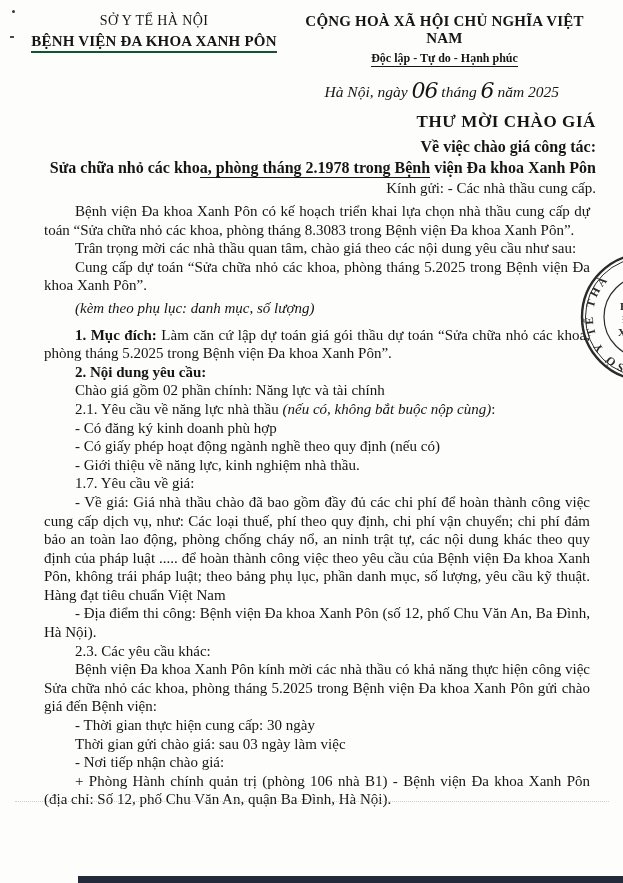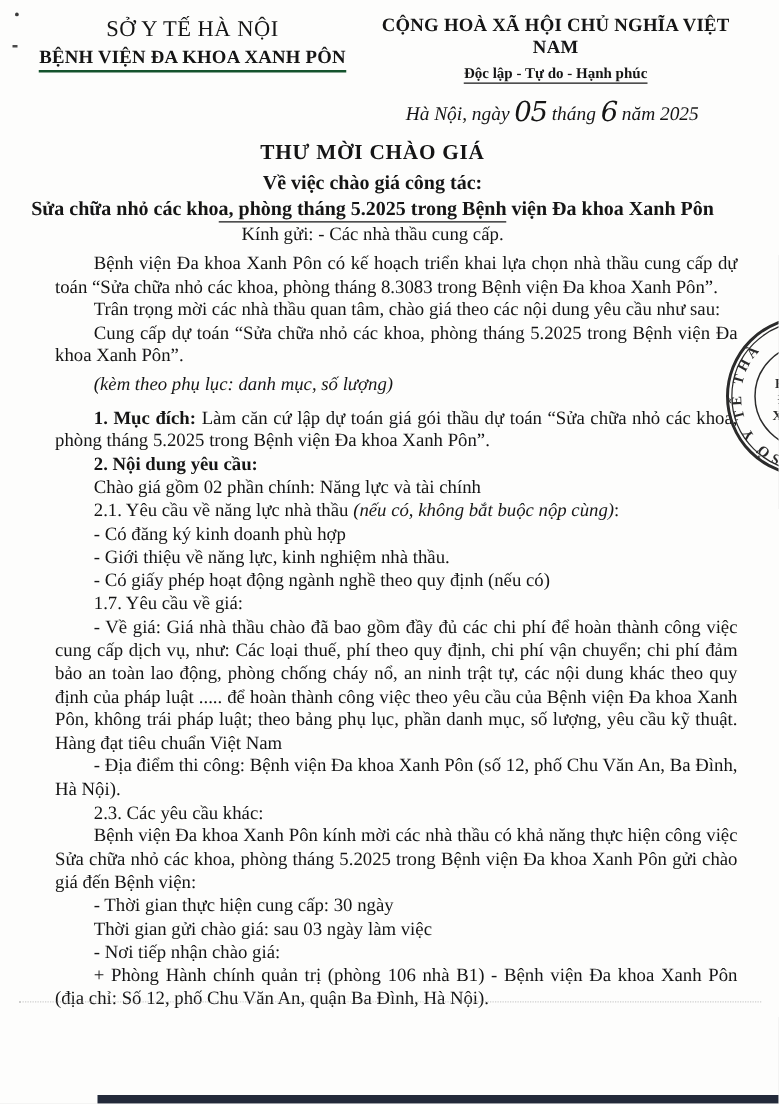--- a/index.html
+++ b/index.html
@@ -9,31 +9,31 @@
     margin:0 auto;
     background:#fdfdfc;
     font-family:"Liberation Serif","DejaVu Serif",serif;
     color:#151515;
     overflow:hidden;
     box-sizing:border-box;
   }
   
   .header{display:flex;padding-top:13px;}
   .h-left{width:296px;text-align:center;box-sizing:border-box;padding-left:12px;}
-  .h-left-l1{font-size:18px;letter-spacing:.4px;}
+  .h-left-l1{font-size:14px;letter-spacing:.4px;}
   .h-left-l2{font-size:15px;font-weight:bold;margin-top:4px;letter-spacing:.2px;}
   .h-left-l2 span{border-bottom:2px solid #14532d;padding-bottom:2px;}
   .h-right{flex:1;text-align:center;box-sizing:border-box;padding-right:30px;}
   .h-right-l1{font-size:15px;font-weight:bold;letter-spacing:.2px;}
   .h-right-l2{font-size:12px;font-weight:bold;margin-top:4px;}
   .h-right-l2 span{border-bottom:1.8px solid #161616;padding-bottom:1px;}
   .dateline{font-style:italic;font-size:15.5px;margin-top:17px;text-align:right;padding-right:34px;white-space:nowrap;}
   .hw{font-size:22px;line-height:0;font-family:"DejaVu Serif",serif;font-style:italic;letter-spacing:-1px;position:relative;top:1px;}
   
-  .title-block{text-align:center;margin-top:11px;padding-right:27px;}
+  .title-block{text-align:right;margin-top:11px;padding-right:27px;}
   .doc-title{font-size:17px;font-weight:bold;letter-spacing:.6px;}
   .doc-subtitle{font-size:16px;font-weight:bold;margin-top:6px;}
   .doc-subject{font-size:16px;font-weight:bold;margin-top:3px;}
   .doc-subject .u{border-bottom:1.8px solid #161616;padding-bottom:1px;}
   .kinh-gui{font-size:15px;margin-top:3px;}
   
   .body-text{margin:5px 33px 0 44px;font-size:15px;line-height:18.6px;text-align:justify;}
   .body-text p{margin:0;text-indent:31px;}
   .italic{font-style:italic;}
   .bold{font-weight:bold;}
@@ -62,47 +62,47 @@
         <span>BỆNH VIỆN ĐA KHOA XANH PÔN</span>
       </div>
     </div>
     <div class="h-right">
       <div class="h-right-l1">CỘNG HOÀ XÃ HỘI CHỦ NGHĨA VIỆT NAM</div>
       <div class="h-right-l2">
         <span>Độc lập - Tự do - Hạnh phúc</span>
       </div>
       <div class="dateline">
         <span>Hà Nội, ngày</span>
-        <span class="hw">05</span>
+        <span class="hw">06</span>
         <span>tháng</span>
         <span class="hw">6</span>
         <span>năm 2025</span>
       </div>
     </div>
   </div>
 
   <div class="title-block">
     <div class="doc-title">THƯ MỜI CHÀO GIÁ</div>
     <div class="doc-subtitle">Về việc chào giá công tác:</div>
-    <div class="doc-subject"><span>Sửa chữa nhỏ các kho</span><span class="u">a, phòng tháng 5.2025 trong Bệnh</span><span> viện Đa khoa Xanh Pôn</span></div>
+    <div class="doc-subject"><span>Sửa chữa nhỏ các kho</span><span class="u">a, phòng tháng 2.1978 trong Bệnh</span><span> viện Đa khoa Xanh Pôn</span></div>
     <div class="kinh-gui">Kính gửi: - Các nhà thầu cung cấp.</div>
   </div>
 
   <div class="body-text">
     <p>Bệnh viện Đa khoa Xanh Pôn có kế hoạch triển khai lựa chọn nhà thầu cung cấp dự toán “Sửa chữa nhỏ các khoa, phòng tháng 8.3083 trong Bệnh viện Đa khoa Xanh Pôn”.</p>
     <p>Trân trọng mời các nhà thầu quan tâm, chào giá theo các nội dung yêu cầu như sau:</p>
     <p>Cung cấp dự toán “Sửa chữa nhỏ các khoa, phòng tháng 5.2025 trong Bệnh viện Đa khoa Xanh Pôn”.</p>
     <p class="italic mt4">(kèm theo phụ lục: danh mục, số lượng)</p>
     <p class="mt8"><span class="bold">1. Mục đích:</span><span> Làm căn cứ lập dự toán giá gói thầu dự toán “Sửa chữa nhỏ các khoa, phòng tháng 5.2025 trong Bệnh viện Đa khoa Xanh Pôn”.</span></p>
     <p class="bold">2. Nội dung yêu cầu:</p>
     <p>Chào giá gồm 02 phần chính: Năng lực và tài chính</p>
     <p><span>2.1. Yêu cầu về năng lực nhà thầu </span><span class="italic">(nếu có, không bắt buộc nộp cùng)</span><span>:</span></p>
     <p>- Có đăng ký kinh doanh phù hợp</p>
+    <p>- Có giấy phép hoạt động ngành nghề theo quy định (nếu có)</p>
     <p>- Giới thiệu về năng lực, kinh nghiệm nhà thầu.</p>
-    <p>- Có giấy phép hoạt động ngành nghề theo quy định (nếu có)</p>
     <p>1.7. Yêu cầu về giá:</p>
     <p>- Về giá: Giá nhà thầu chào đã bao gồm đầy đủ các chi phí để hoàn thành công việc cung cấp dịch vụ, như: Các loại thuế, phí theo quy định, chi phí vận chuyển; chi phí đảm bảo an toàn lao động, phòng chống cháy nổ, an ninh trật tự, các nội dung khác theo quy định của pháp luật ..... để hoàn thành công việc theo yêu cầu của Bệnh viện Đa khoa Xanh Pôn, không trái pháp luật; theo bảng phụ lục, phần danh mục, số lượng, yêu cầu kỹ thuật. Hàng đạt tiêu chuẩn Việt Nam</p>
     <p>- Địa điểm thi công: Bệnh viện Đa khoa Xanh Pôn (số 12, phố Chu Văn An, Ba Đình, Hà Nội).</p>
     <p>2.3. Các yêu cầu khác:</p>
     <p>Bệnh viện Đa khoa Xanh Pôn kính mời các nhà thầu có khả năng thực hiện công việc Sửa chữa nhỏ các khoa, phòng tháng 5.2025 trong Bệnh viện Đa khoa Xanh Pôn gửi chào giá đến Bệnh viện:</p>
     <p>- Thời gian thực hiện cung cấp: 30 ngày</p>
     <p>Thời gian gửi chào giá: sau 03 ngày làm việc</p>
     <p>- Nơi tiếp nhận chào giá:</p>
     <p>+ Phòng Hành chính quản trị (phòng 106 nhà B1) - Bệnh viện Đa khoa Xanh Pôn (địa chỉ: Số 12, phố Chu Văn An, quận Ba Đình, Hà Nội).</p>
   </div>

